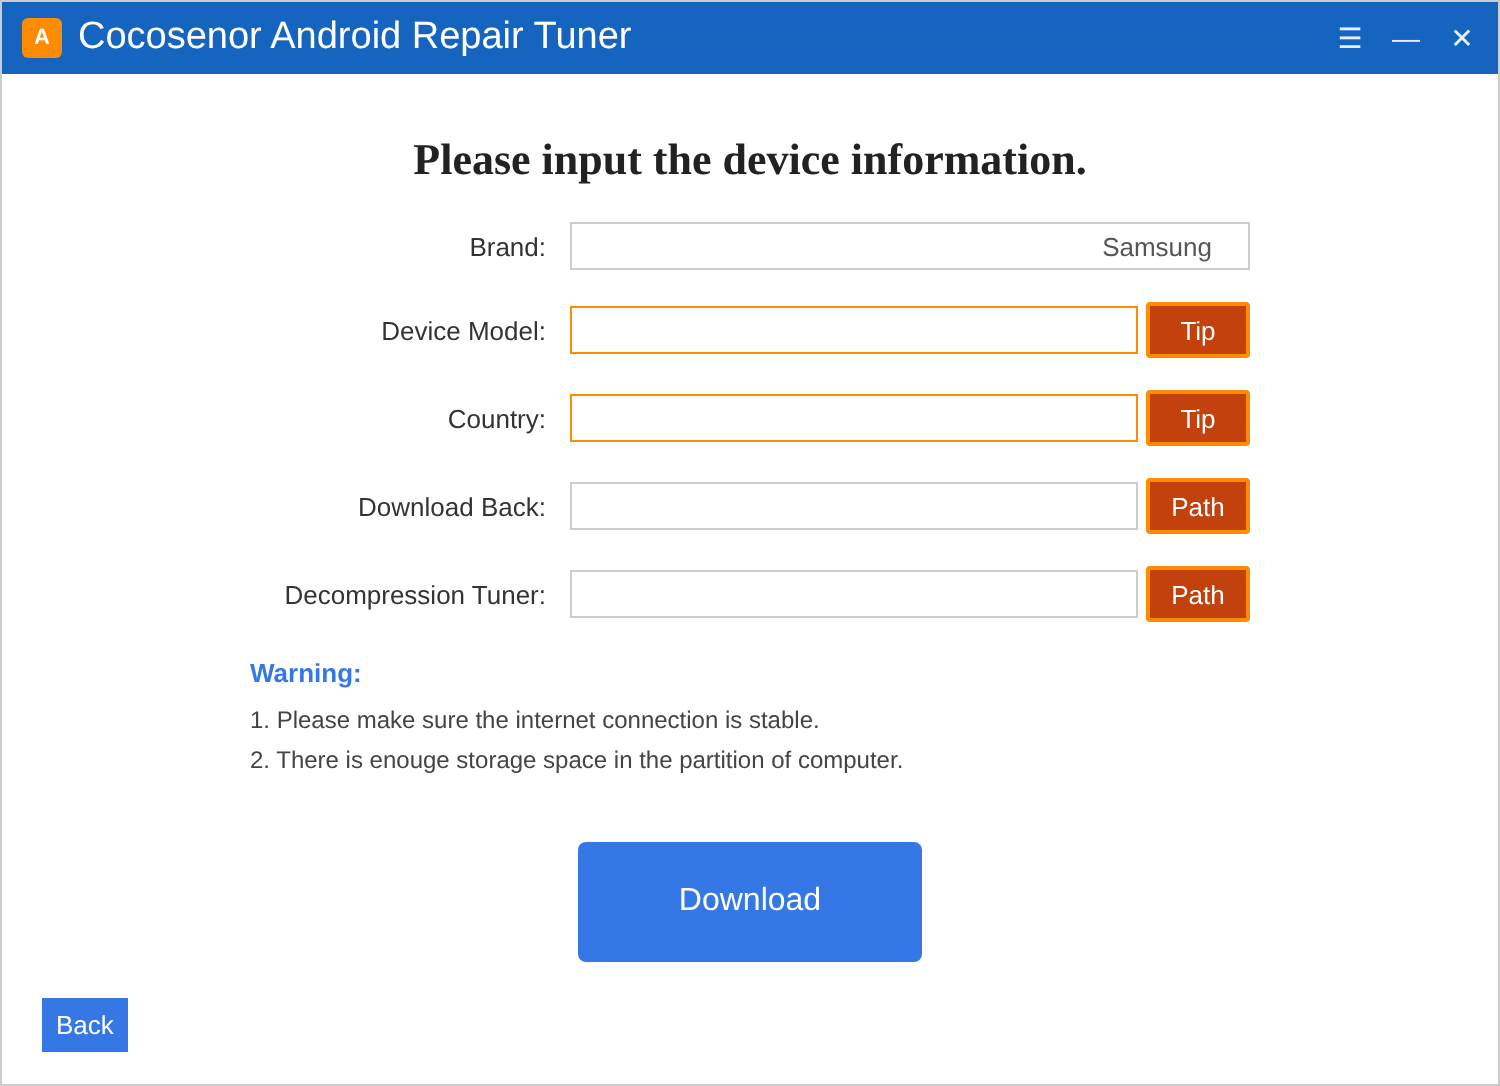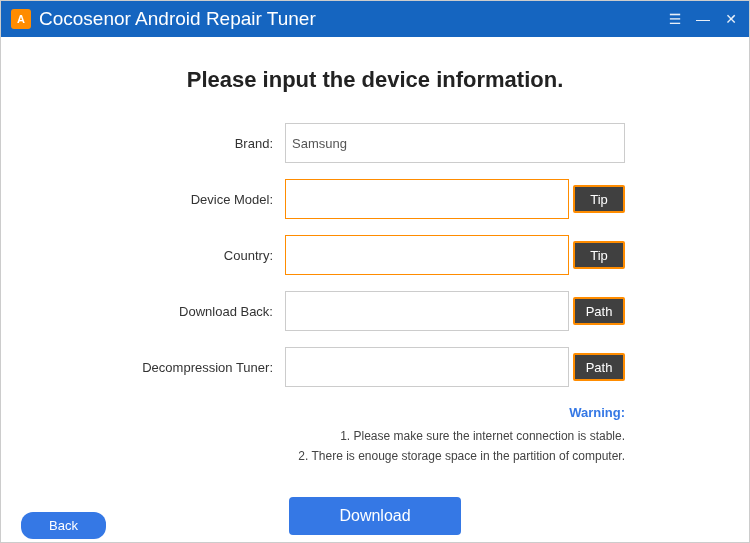--- a/index.html
+++ b/index.html
@@ -80,22 +80,23 @@
       flex-direction: column;
       padding: 20px 30px;
       position: relative;
     }
 
     .page-title {
       text-align: center;
       font-size: 22px;
       font-weight: bold;
       color: #222;
-      margin-bottom: 30px;
+      margin-bottom: 18px;
       margin-top: 10px;
+      font-family: Liberation Serif, serif;
     }
 
     .form-area {
       display: flex;
       flex-direction: column;
       align-items: center;
       gap: 16px;
       margin-bottom: 18px;
     }
 
@@ -109,49 +110,49 @@
       text-align: right;
       width: 160px;
       padding-right: 12px;
       font-size: 13px;
       color: #333;
       flex-shrink: 0;
     }
 
     .form-input {
       flex: 1;
-      height: 40px;
+      height: 24px;
       border: 1px solid #ccc;
-      padding: 0 6px;
+      padding: 0 18px;
       font-size: 13px;
       color: #555;
       outline: none;
+      text-align: right;
     }
 
     .form-input.orange-border {
       border: 1.5px solid #FF8C00;
     }
 
     .form-btn {
       width: 52px;
       height: 28px;
       margin-left: 4px;
       font-size: 13px;
       cursor: pointer;
       border: 2px solid #FF8C00;
-      background: #404040;
+      background: #c2410c;
       color: white;
       border-radius: 2px;
       flex-shrink: 0;
     }
 
     .warning-section {
       width: 500px;
       margin: 0 auto 20px auto;
-      text-align: right;
     }
 
     .warning-title {
       color: #3578E5;
       font-size: 13px;
       font-weight: bold;
       margin-bottom: 6px;
     }
 
     .warning-text {
@@ -165,37 +166,37 @@
       justify-content: center;
       margin-top: 10px;
     }
 
     .download-btn {
       background: #3578E5;
       color: white;
       border: none;
       border-radius: 4px;
       font-size: 16px;
-      padding: 10px 50px;
+      padding: 21px 50px;
       cursor: pointer;
     }
 
     .back-btn-area {
       position: absolute;
       bottom: 16px;
       left: 20px;
     }
 
     .back-btn {
       background: #3578E5;
       color: white;
       border: none;
-      border-radius: 12px;
-      font-size: 13px;
-      padding: 6px 28px;
+      border-radius: 0;
+      font-size: 13px;
+      padding: 6px 7px;
       cursor: pointer;
     }
   </style>
 </head>
 <body>
 
 <div class="window">
 
   <div class="title-bar">
     <div class="title-bar-icon">

